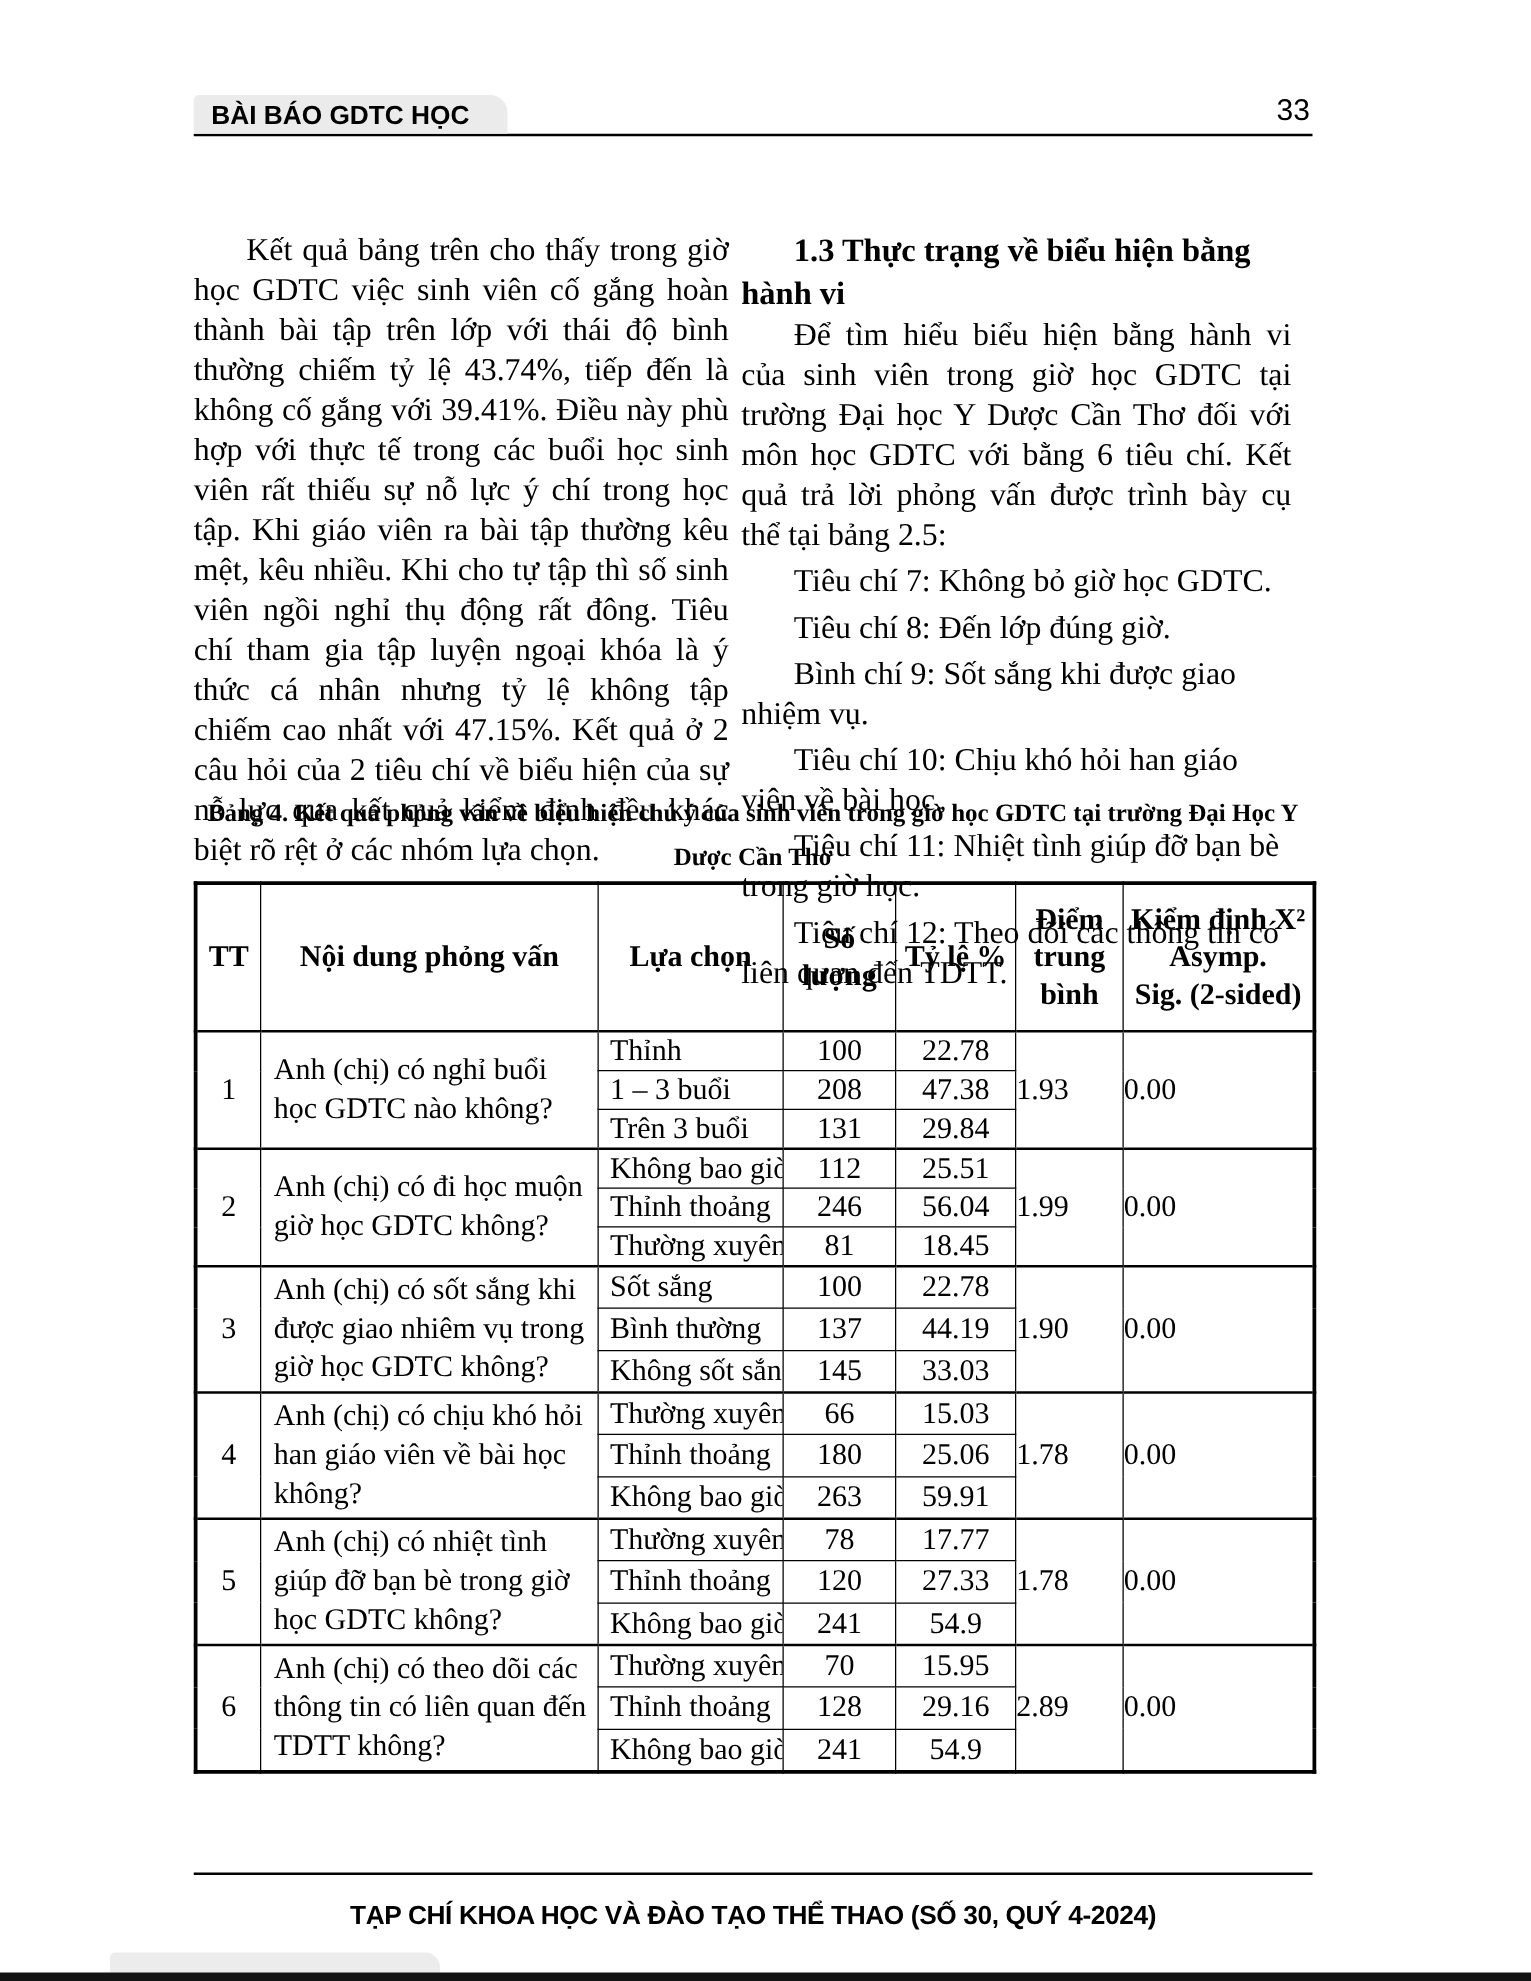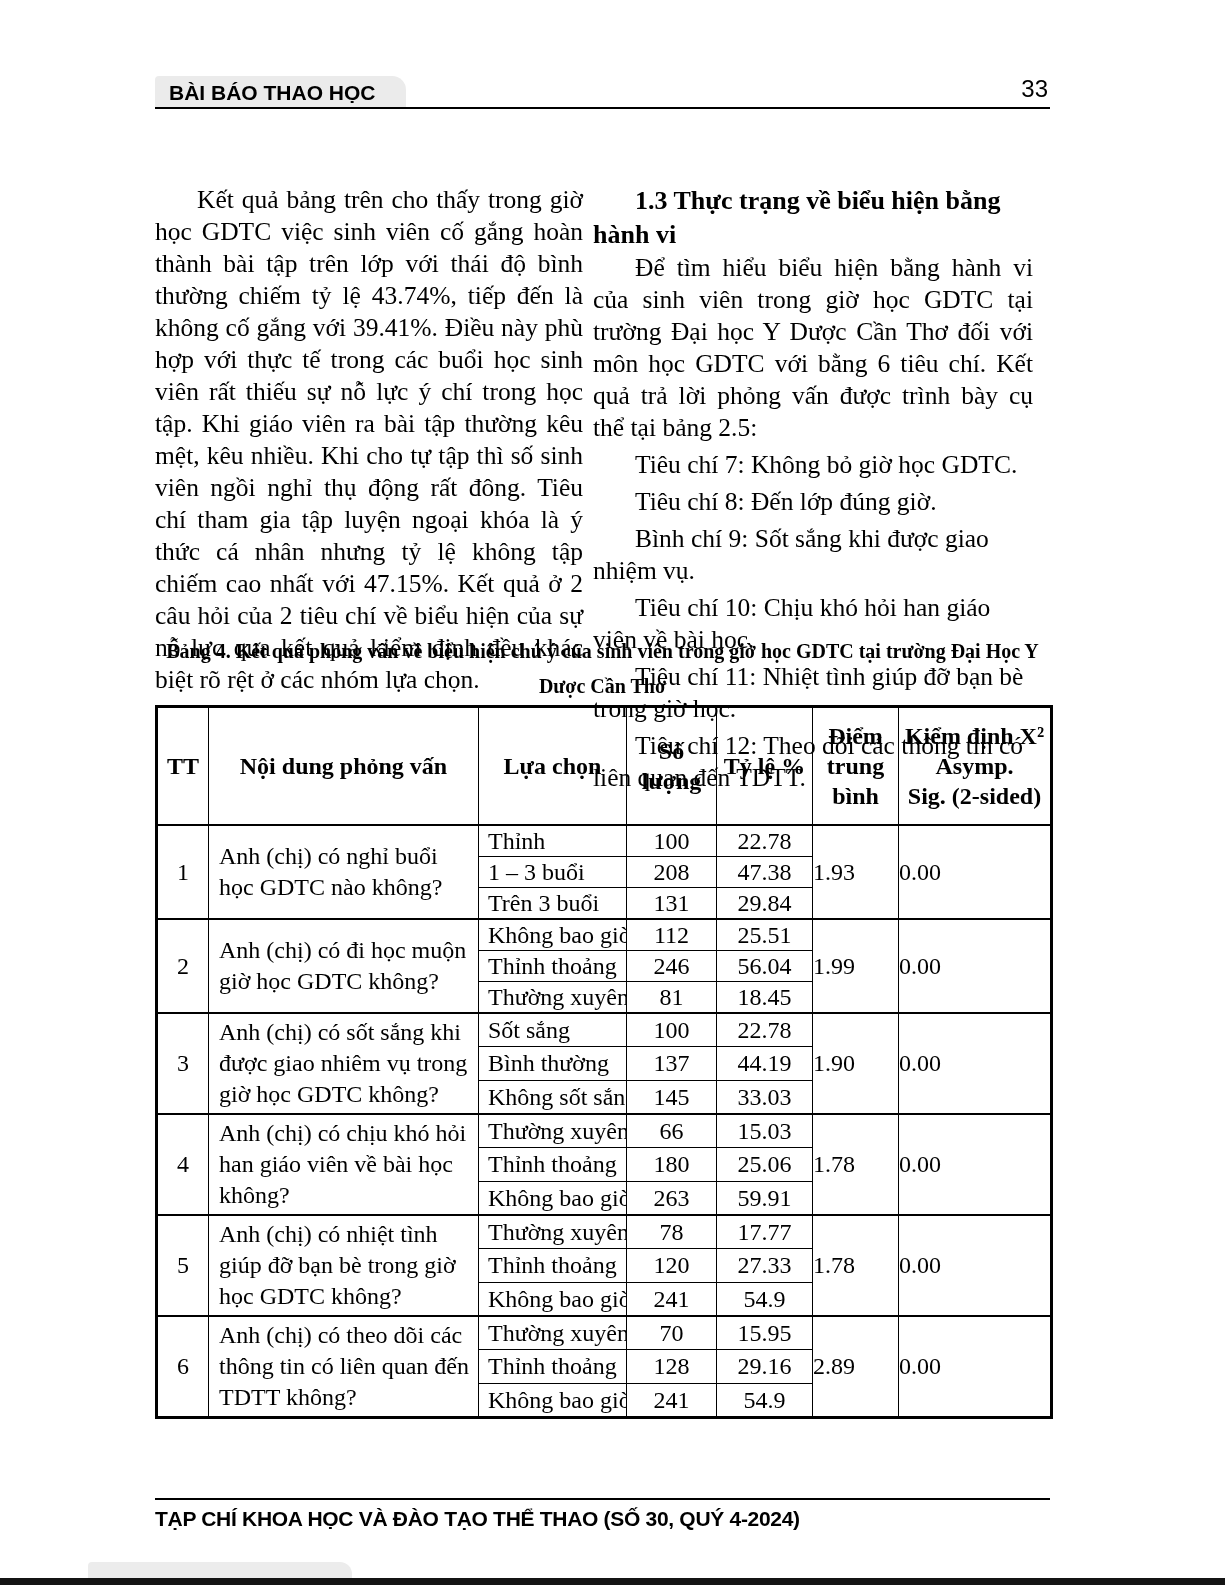--- a/index.html
+++ b/index.html
@@ -77,22 +77,22 @@
   .c-tt   { text-align: center; vertical-align: middle; }
   .c-q    { text-align: left; vertical-align: middle; padding: 3px 8px 3px 10px !important; line-height: 31px; }
   .c-opt  { text-align: left; padding: 0 4px 0 9px !important; height: 30px; line-height: 30px; white-space: nowrap; overflow: hidden; }
   .c-num  { text-align: center; height: 30px; line-height: 30px; }
   .c-mean, .c-sig { text-align: left; vertical-align: middle; }
 
   
   #page-footer {
     position: absolute; top: 1498px; left: 155px; width: 895px;
     border-top: 2.5px solid #000;
-    padding-top: 7px;
-    text-align: left;
+    padding-top: 21px;
+    text-align: center;
     font-family: "Liberation Sans", "DejaVu Sans", sans-serif;
     font-weight: bold; font-size: 21px; letter-spacing: -0.3px;
   }
 
   
   #next-page-tab {
     position: absolute; left: 88px; bottom: 7px;
     width: 264px; height: 16px;
     background: #ececec;
     border-radius: 4px 12px 0 0;
@@ -100,21 +100,21 @@
   #bottom-bar {
     position: absolute; left: 0; bottom: 0;
     width: 1225px; height: 7px;
     background: #141414;
   }
 </style>
 </head>
 <body>
 
 <div id="page-header">
-  <span class="journal-tab">BÀI BÁO THAO HỌC</span>
+  <span class="journal-tab">BÀI BÁO GDTC HỌC</span>
   <span class="page-number">33</span>
 </div>
 
 <div id="columns">
   <div class="col col-left">
     <p>Kết quả bảng trên cho thấy trong giờ học GDTC việc sinh viên cố gắng hoàn thành bài tập trên lớp với thái độ bình thường chiếm tỷ lệ 43.74%, tiếp đến là không cố gắng với 39.41%. Điều này phù hợp với thực tế trong các buổi học sinh viên rất thiếu sự nỗ lực ý chí trong học tập. Khi giáo viên ra bài tập thường kêu mệt, kêu nhiều. Khi cho tự tập thì số sinh viên ngồi nghỉ thụ động rất đông. Tiêu chí tham gia tập luyện ngoại khóa là ý thức cá nhân nhưng tỷ lệ không tập chiếm cao nhất với 47.15%. Kết quả ở 2 câu hỏi của 2 tiêu chí về biểu hiện của sự nỗ lực qua kết quả kiểm định đều khác biệt rõ rệt ở các nhóm lựa chọn.</p>
   </div>
   <div class="col col-right">
     <p class="section-heading">1.3 Thực trạng về biểu hiện bằng hành vi</p>
     <p>Để tìm hiểu biểu hiện bằng hành vi của sinh viên trong giờ học GDTC tại trường Đại học Y Dược Cần Thơ đối với môn học GDTC với bằng 6 tiêu chí. Kết quả trả lời phỏng vấn được trình bày cụ thể tại bảng 2.5:</p>

